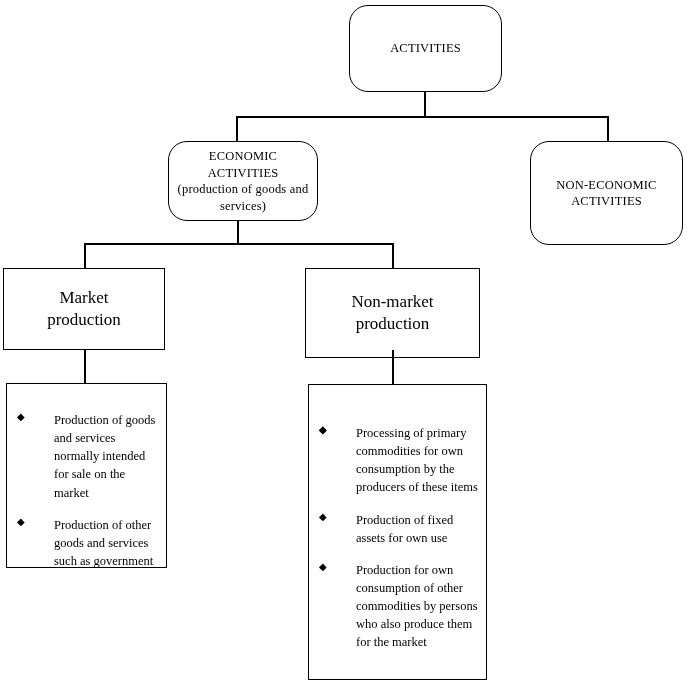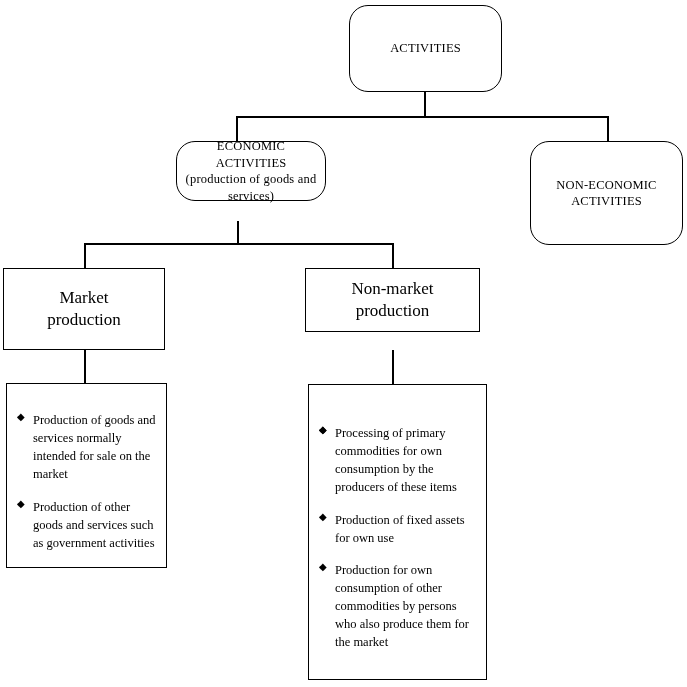--- a/index.html
+++ b/index.html
@@ -69,20 +69,21 @@
   }
   .bullet-glyph {
     position: absolute;
     left: 0;
     top: -1px;
     font-size: 10px;
     line-height: 1.45;
   }
   .bullet-text {
     display: block;
+    margin-left: 21px;
   }
   #left-list-inner {
     padding: 27px 8px 8px 10px;
   }
   #right-list-inner {
     padding: 25px 8px 8px 10px;
   }
   .connector {
     position: absolute;
     background: #000000;
@@ -100,21 +101,21 @@
   </div>
 
   <div class="connector v-line" style="left:424px; top:92px; height:24px;"></div>
 
   <div class="connector h-line" style="left:236px; top:116px; width:372px;"></div>
 
   <div class="connector v-line" style="left:236px; top:116px; height:25px;"></div>
 
   <div class="connector v-line" style="left:607px; top:116px; height:25px;"></div>
 
-  <div class="box caps" style="left:176px; top:141px; width:150px; height:60px;">
+  <div class="box caps" style="left:168px; top:141px; width:150px; height:80px;">
     <span class="box-text">ECONOMIC
 ACTIVITIES
 (production of goods and
 services)</span>
   </div>
 
   <div class="box caps" style="left:530px; top:141px; width:153px; height:104px;">
     <span class="box-text">NON-ECONOMIC
 ACTIVITIES</span>
   </div>
@@ -125,21 +126,21 @@
 
   <div class="connector v-line" style="left:84px; top:243px; height:25px;"></div>
 
   <div class="connector v-line" style="left:392px; top:243px; height:25px;"></div>
 
   <div class="box plain" style="left:3px; top:268px; width:162px; height:82px;">
     <span class="box-text">Market
 production</span>
   </div>
 
-  <div class="box plain" style="left:305px; top:268px; width:175px; height:64px;">
+  <div class="box plain" style="left:305px; top:268px; width:175px; height:90px;">
     <span class="box-text">Non-market
 production</span>
   </div>
 
   <div class="connector v-line" style="left:84px; top:350px; height:33px;"></div>
 
   <div class="connector v-line" style="left:392px; top:350px; height:34px;"></div>
 
   <div class="listbox" style="left:6px; top:383px; width:161px; height:185px;">
     <div id="left-list-inner">

